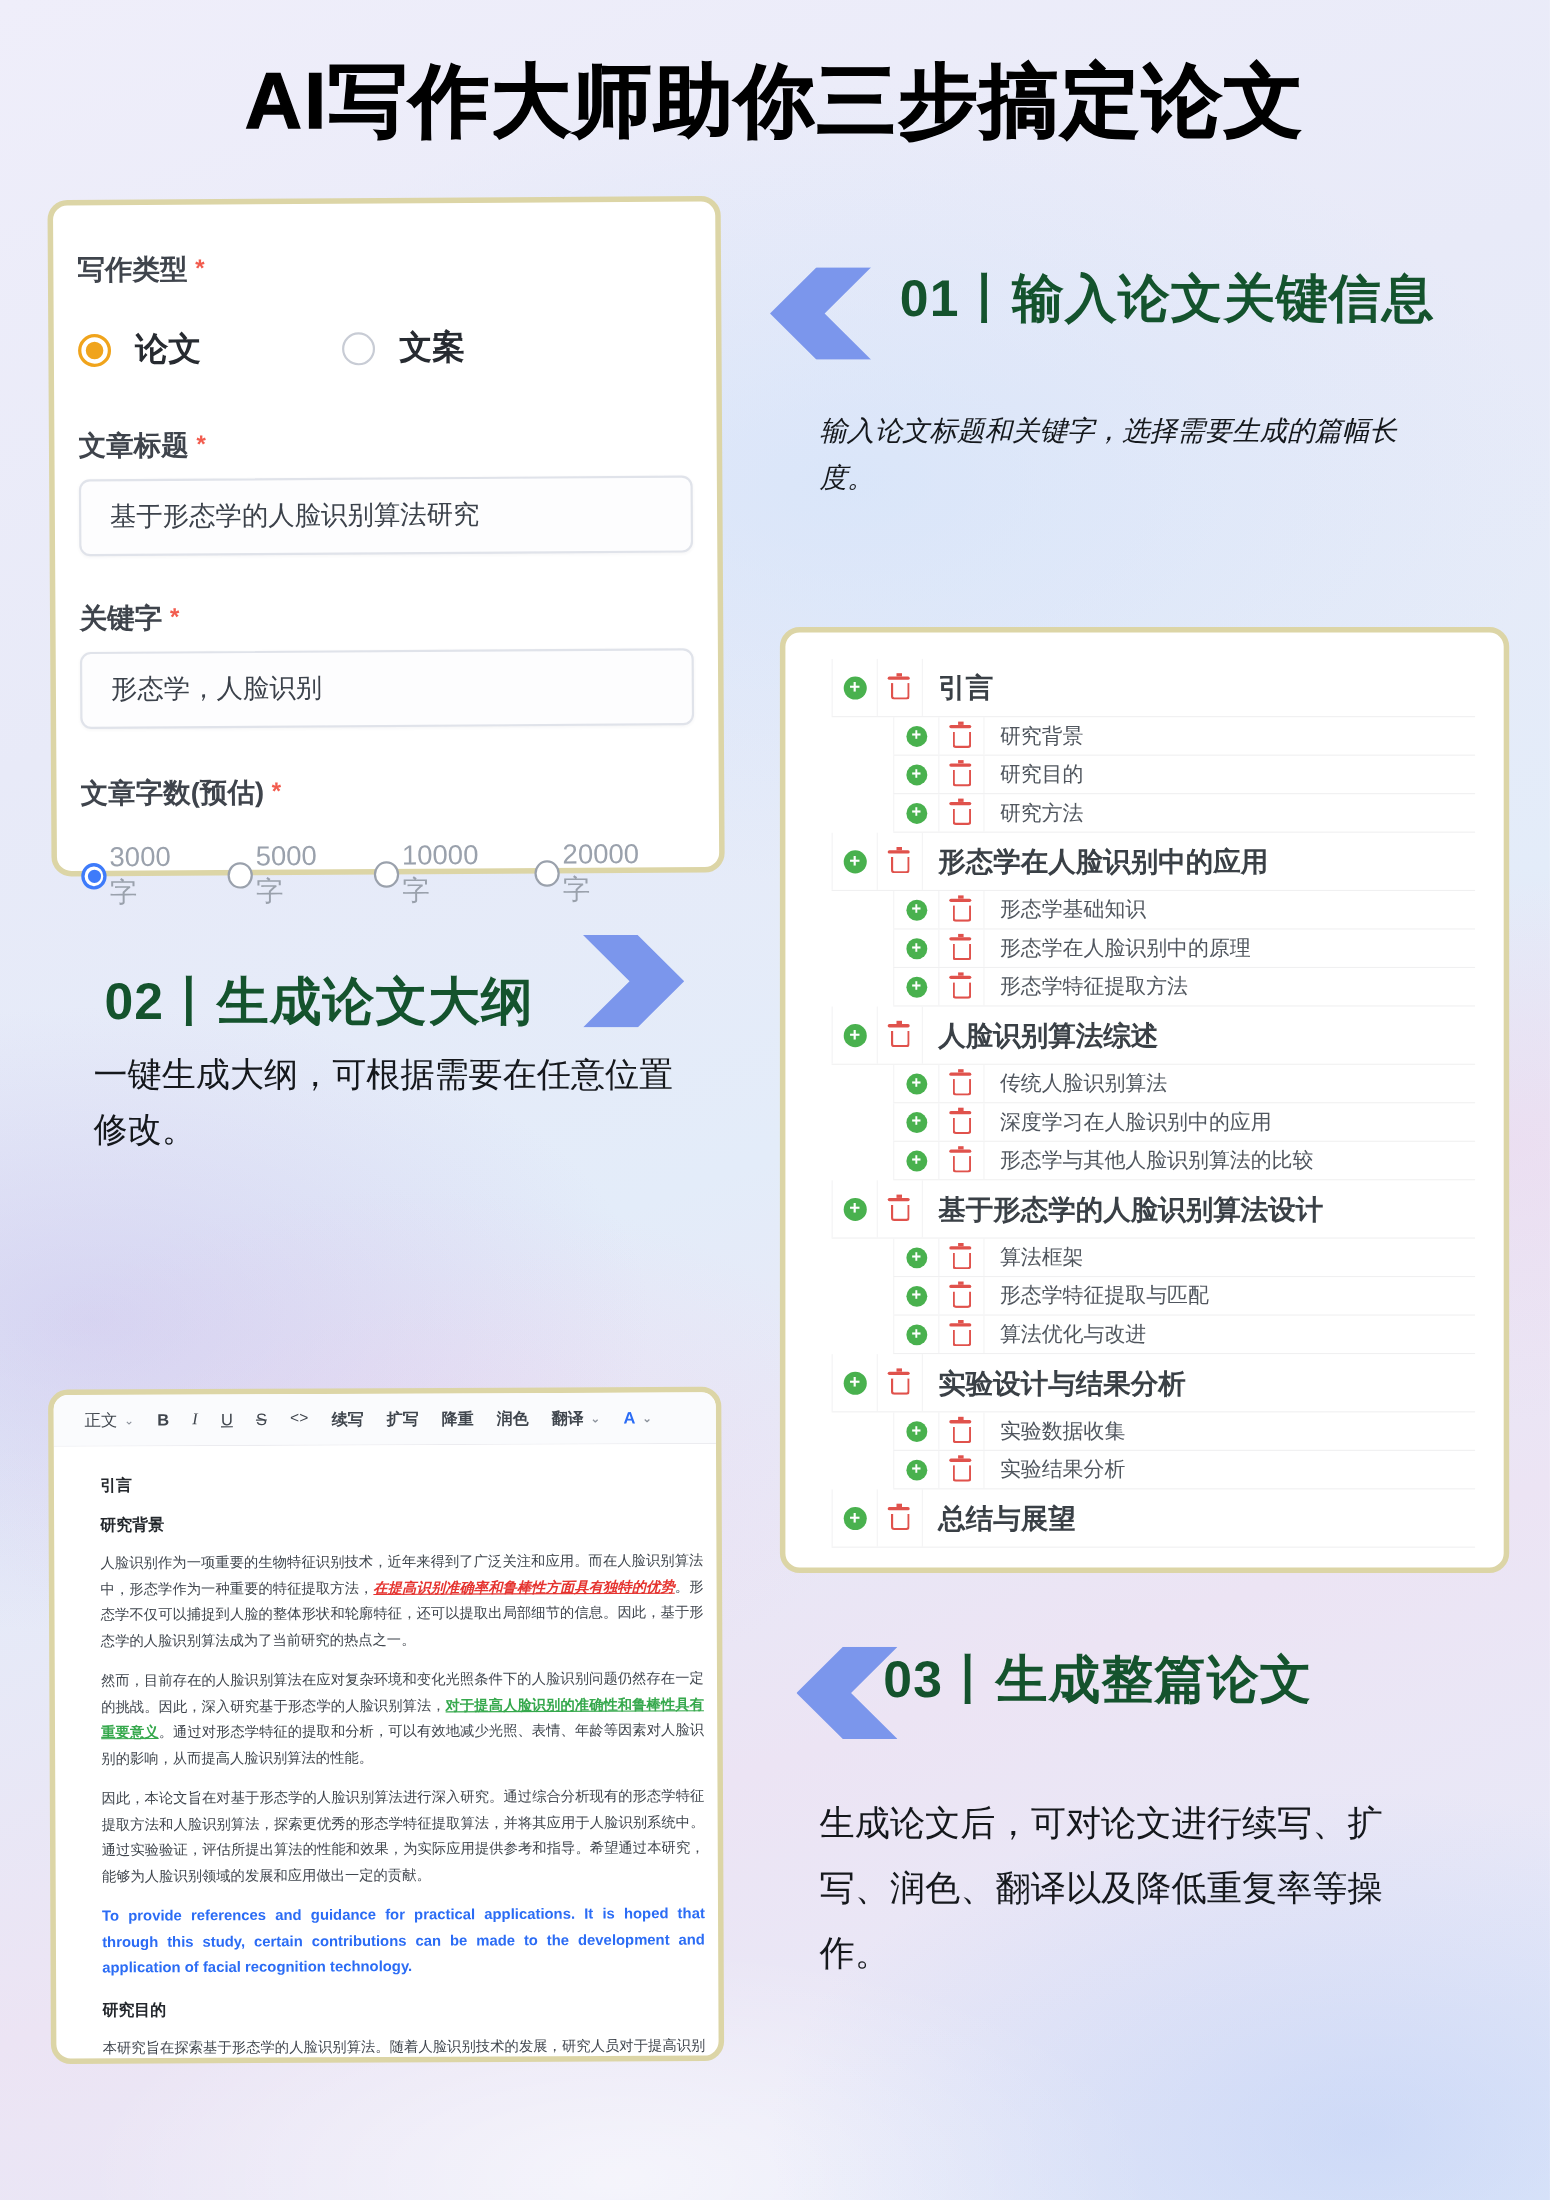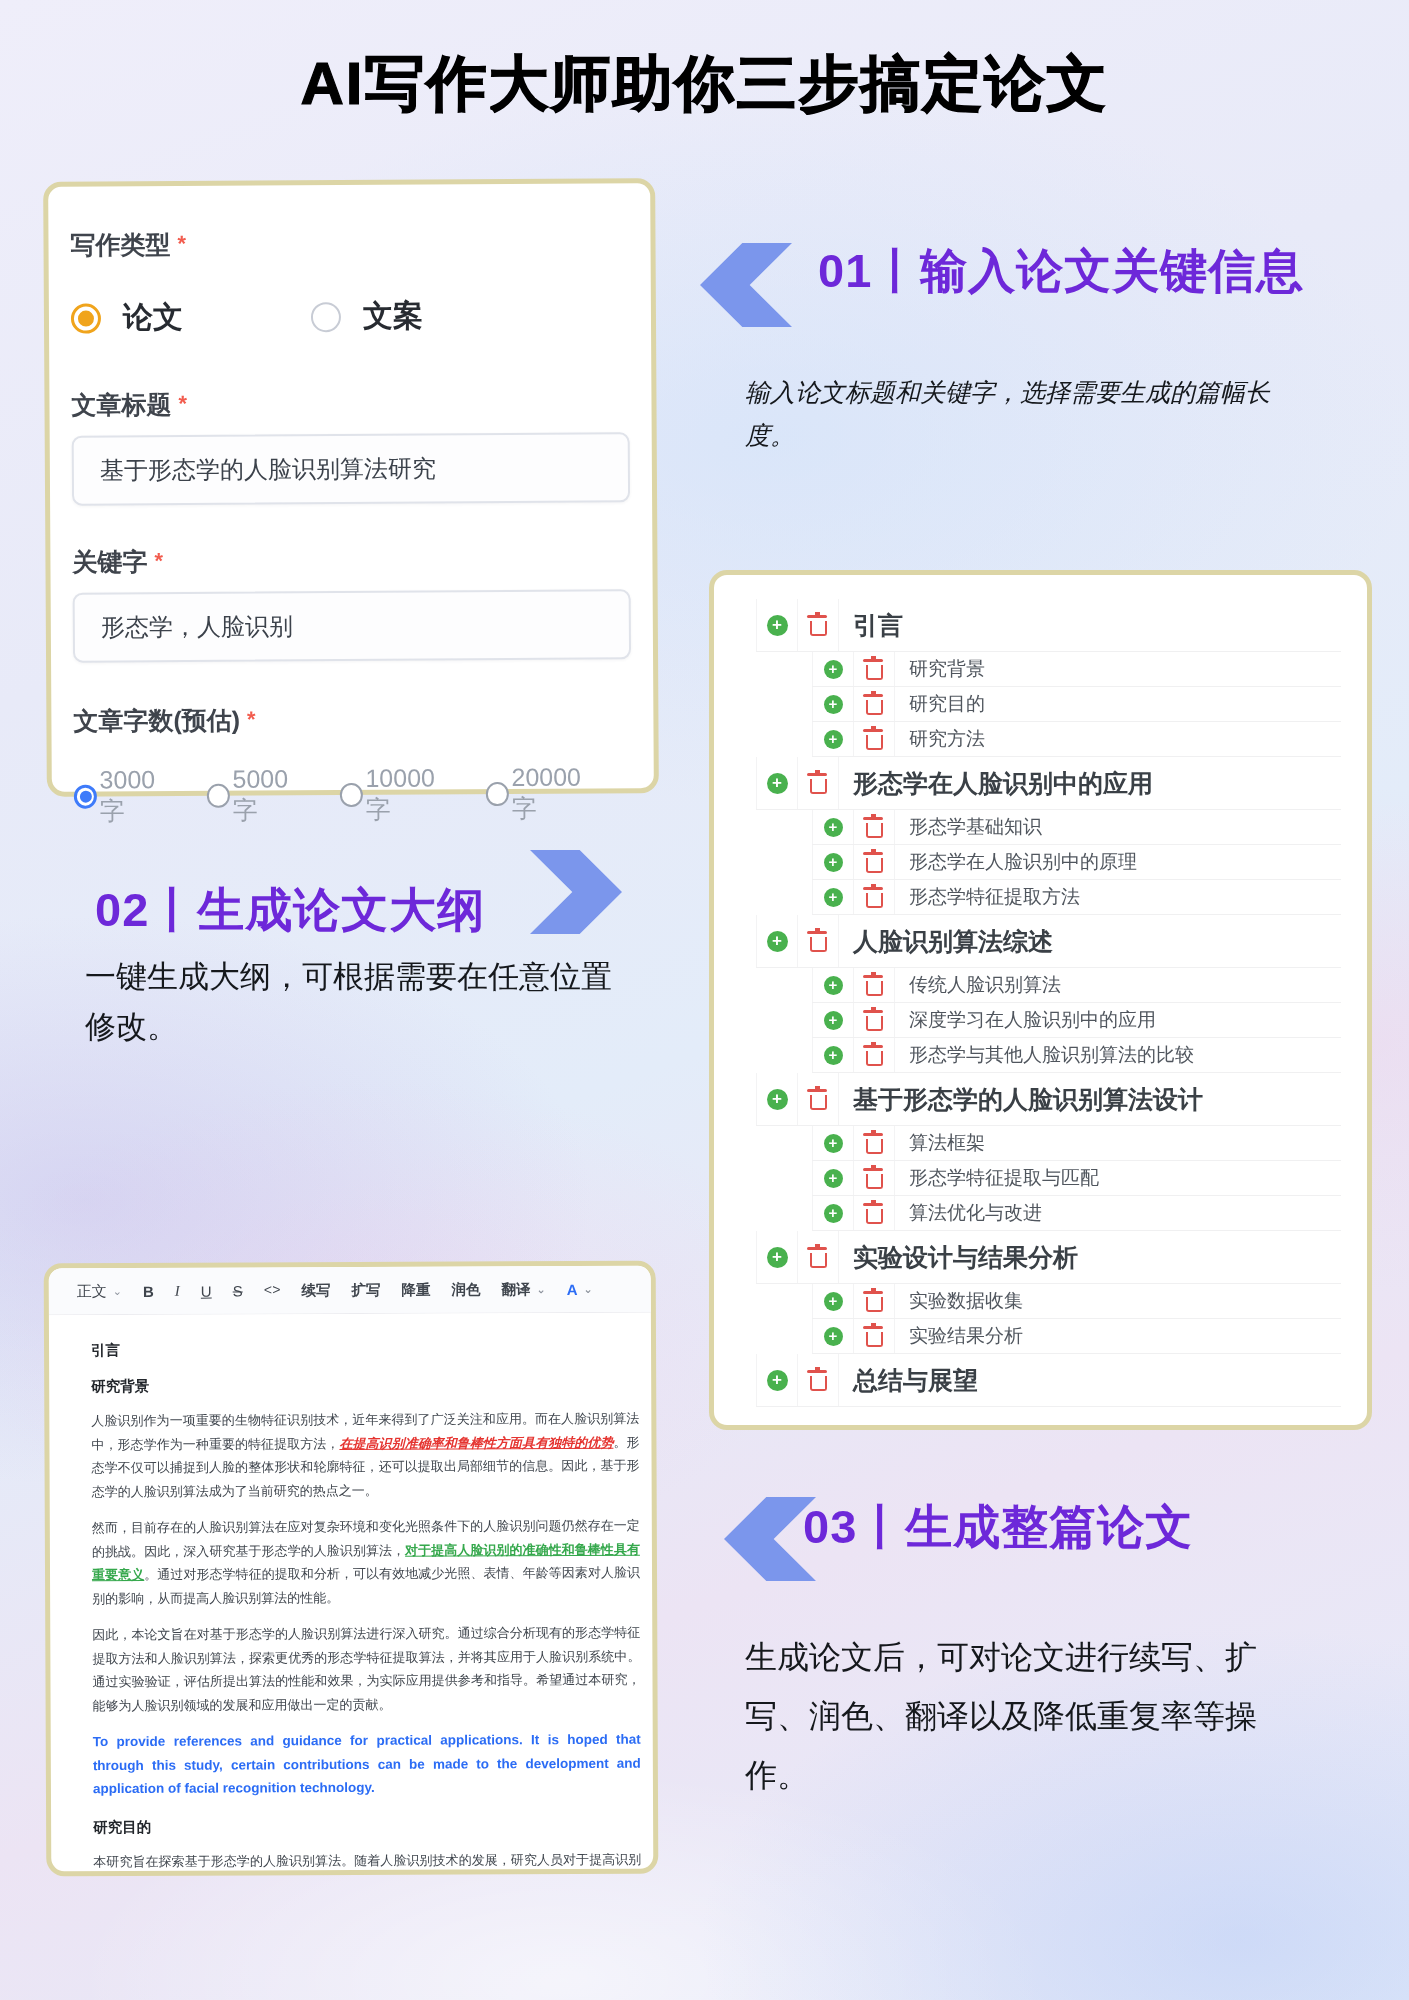--- a/index.html
+++ b/index.html
@@ -12,21 +12,21 @@
       radial-gradient(820px 460px at 6% 60%, rgba(188,168,228,.34), transparent 62%),
       radial-gradient(700px 400px at 27% 66%, rgba(244,200,232,.30), transparent 60%),
       radial-gradient(980px 560px at 55% 22%, rgba(206,226,250,.55), transparent 65%),
       radial-gradient(760px 420px at 97% 52%, rgba(246,196,226,.28), transparent 60%),
       radial-gradient(900px 520px at 88% 97%, rgba(176,198,245,.45), transparent 60%),
       radial-gradient(700px 300px at 40% 99%, rgba(255,255,255,.55), transparent 70%),
       linear-gradient(160deg,#efeefa 0%,#e8eaf8 28%,#e3ecf9 52%,#ece4f4 74%,#e5ecfa 100%);
   }
   .page-title{
     position:absolute;left:0;top:44px;width:100%;
-    text-align:center;font-size:60px;font-weight:900;color:#000;
+    text-align:center;font-size:72px;font-weight:900;color:#000;
     letter-spacing:2px;-webkit-text-stroke:1.2px #000;
   }
   
   .tan-card{
     position:absolute;background:#fff;
     border:5px solid #dcd5a6;border-radius:18px;box-sizing:border-box;
   }
   
   .form-card{left:45px;top:180px;width:612px;height:615px;padding:20px 22px 0 22px;transform:rotate(-.35deg);}
   .f-label{margin-top:22px;font-size:25px;font-weight:700;color:#3f444c;}
@@ -46,21 +46,21 @@
   .wc-row{display:flex;align-items:center;margin-top:28px;}
   .wc-opt{display:flex;align-items:center;margin-right:32px;cursor:pointer;}
   .wc-opt .wc-lab{font-size:25px;color:#9aa1ac;margin-left:3px;}
   .wc-sel{width:18px;height:18px;border:3px solid #3e7bfa;border-radius:50%;position:relative;background:#fff;}
   .wc-sel::after{content:"";position:absolute;left:3px;top:3px;width:12px;height:12px;border-radius:50%;background:#3e7bfa;}
   .wc-un{width:20px;height:20px;border:2px solid #9aa1ac;border-radius:50%;background:#fff;}
   
   .chev{position:absolute;width:92px;height:84px;background:#7b96ec;}
   .chev.left{clip-path:polygon(100% 0,46% 0,0 50%,46% 100%,100% 100%,54% 50%);}
   .chev.right{clip-path:polygon(0 0,54% 0,100% 50%,54% 100%,0 100%,46% 50%);}
-  .step-title{position:absolute;font-size:47px;font-weight:800;color:#6d28d9;letter-spacing:1px;white-space:nowrap;}
+  .step-title{position:absolute;font-size:47px;font-weight:800;color:#14532d;letter-spacing:1px;white-space:nowrap;}
   .step-desc{position:absolute;font-family:"Liberation Serif","DejaVu Serif",serif;color:#15181c;}
   .desc1{left:745px;top:372px;width:535px;font-size:25px;line-height:1.7;font-style:italic;}
   .desc2{left:85px;top:952px;width:540px;font-size:31px;line-height:1.62;}
   .desc3{left:745px;top:1628px;width:530px;font-size:32px;line-height:1.85;}
   
   .outline-card{left:709px;top:570px;width:663px;height:860px;padding:24px 26px 0 0;overflow:hidden;}
   .o-row{display:flex;align-items:center;margin-left:42px;border-bottom:1px solid #f0f0f1;}
   .o-row.top{height:52px;}
   .o-row.sub{height:34px;margin-left:98px;}
   .o-cell{display:flex;align-items:center;justify-content:center;width:40px;align-self:stretch;

